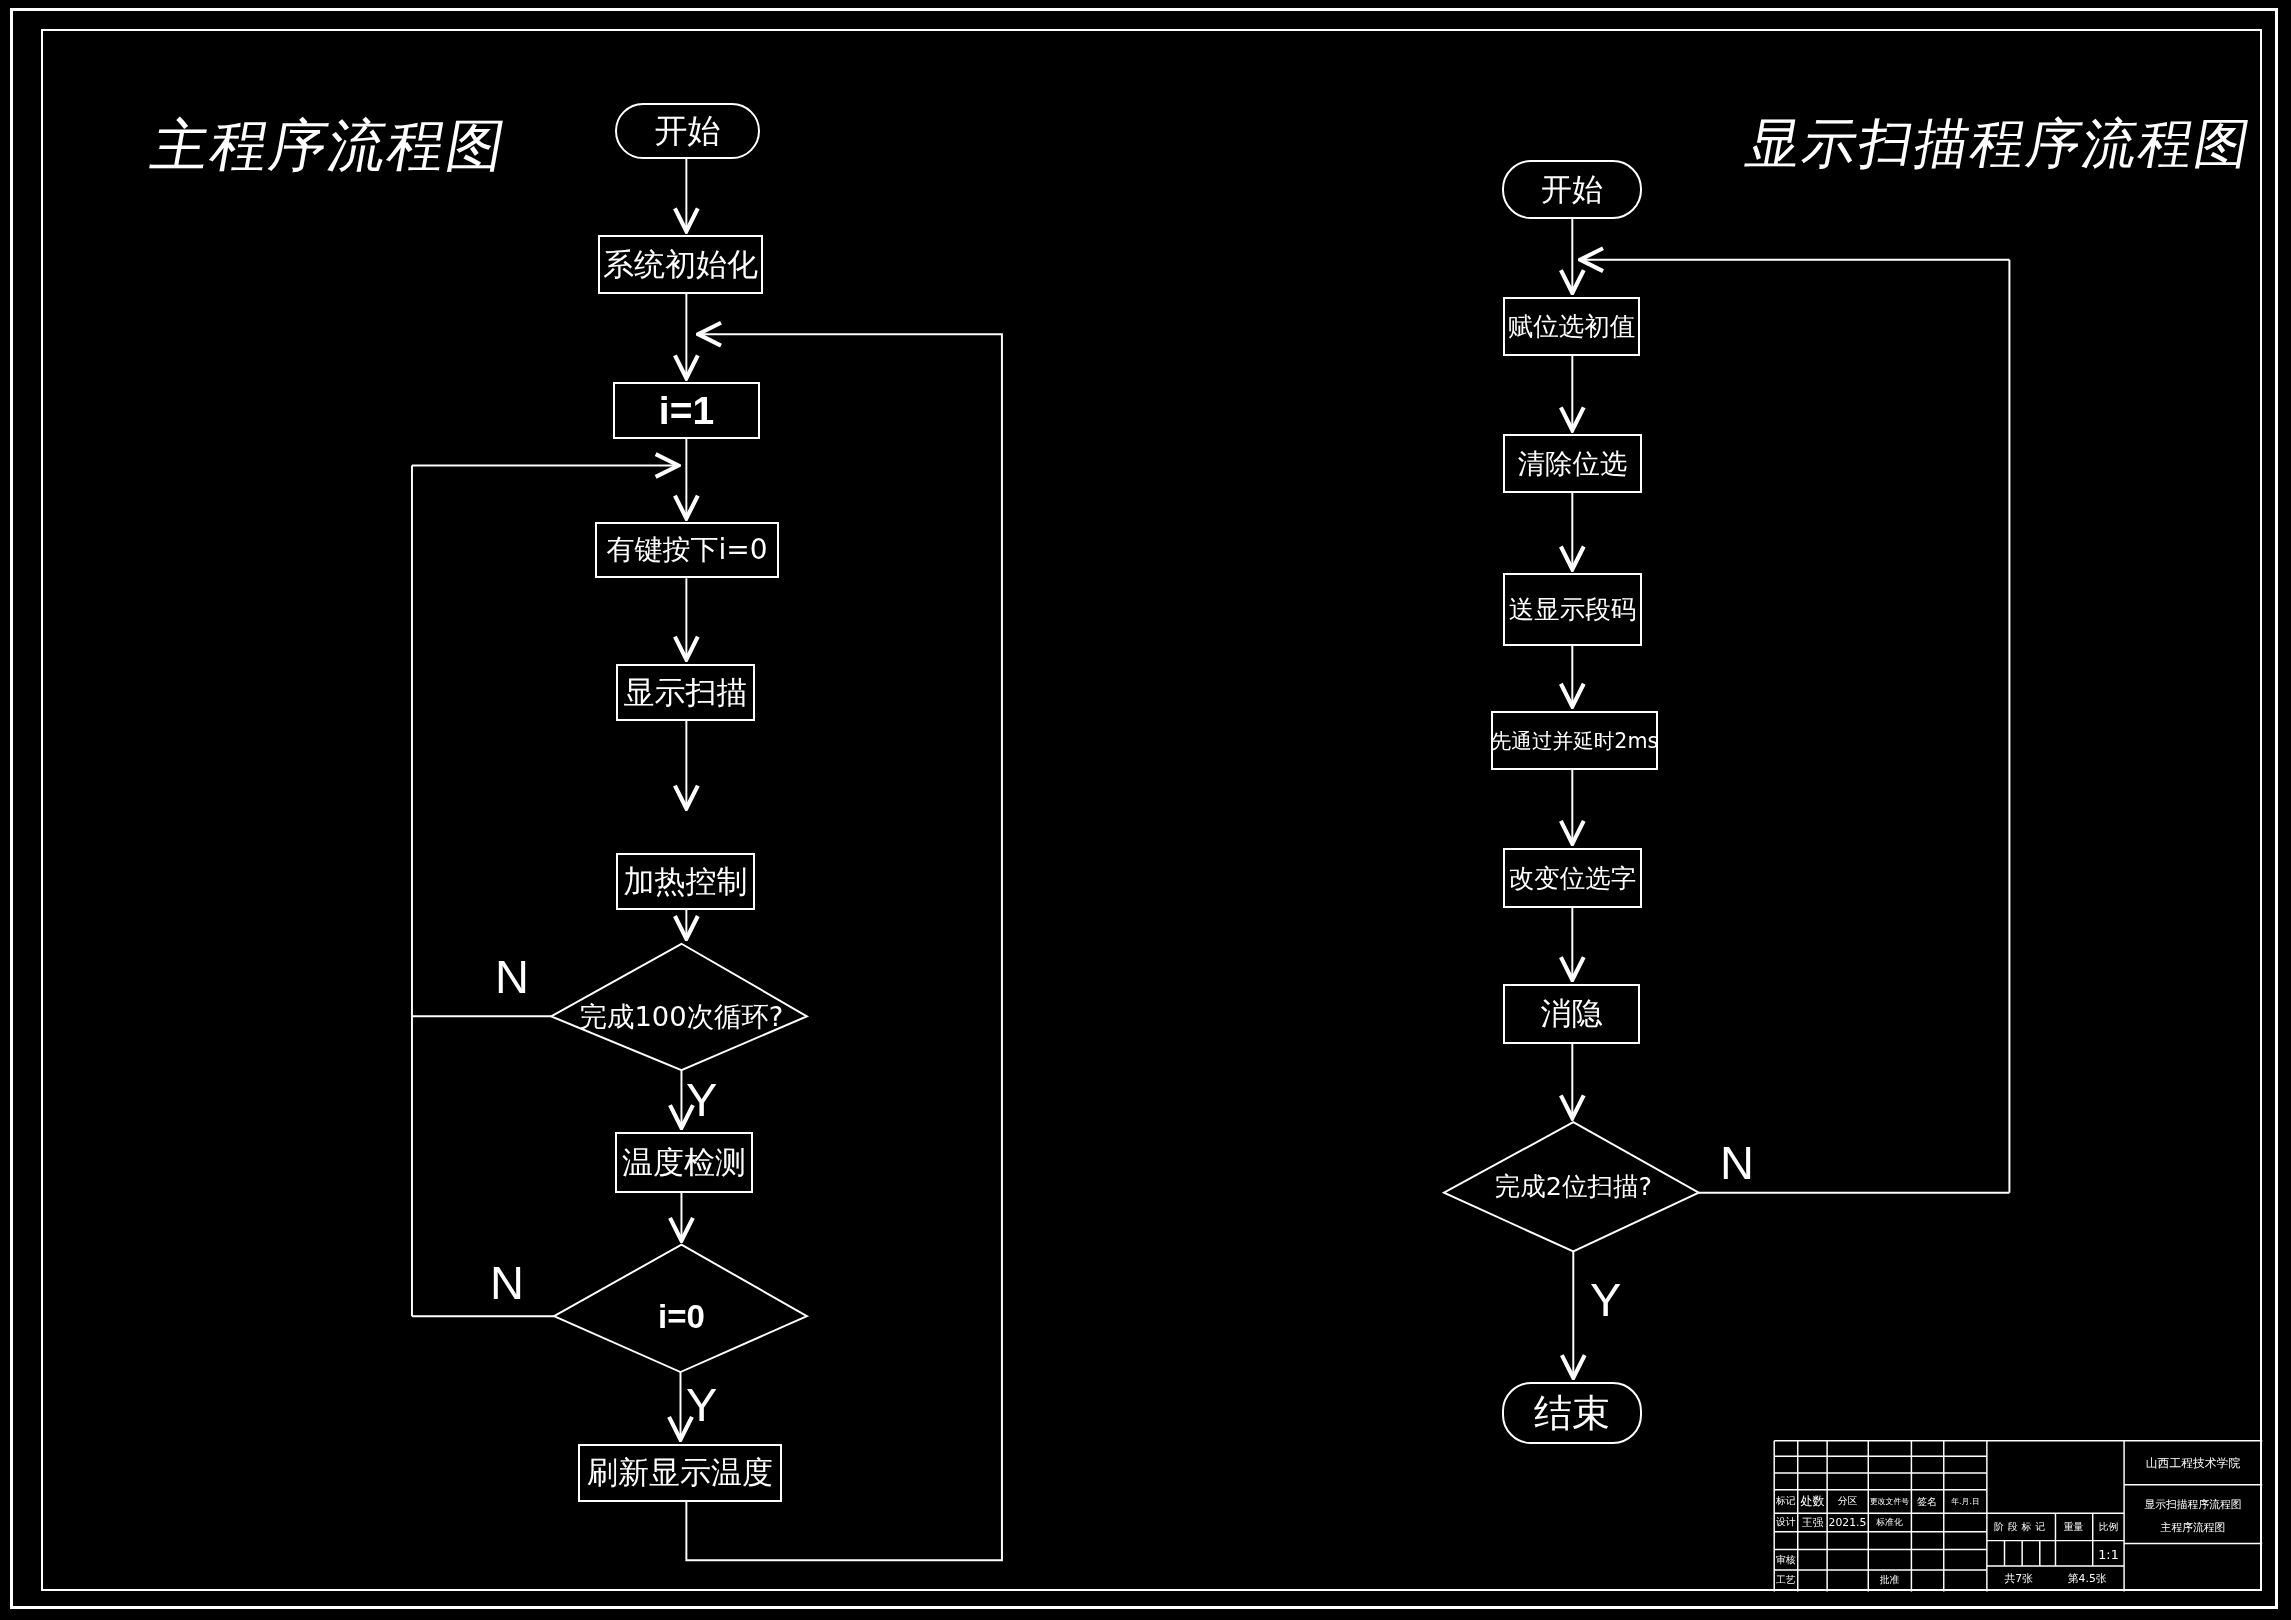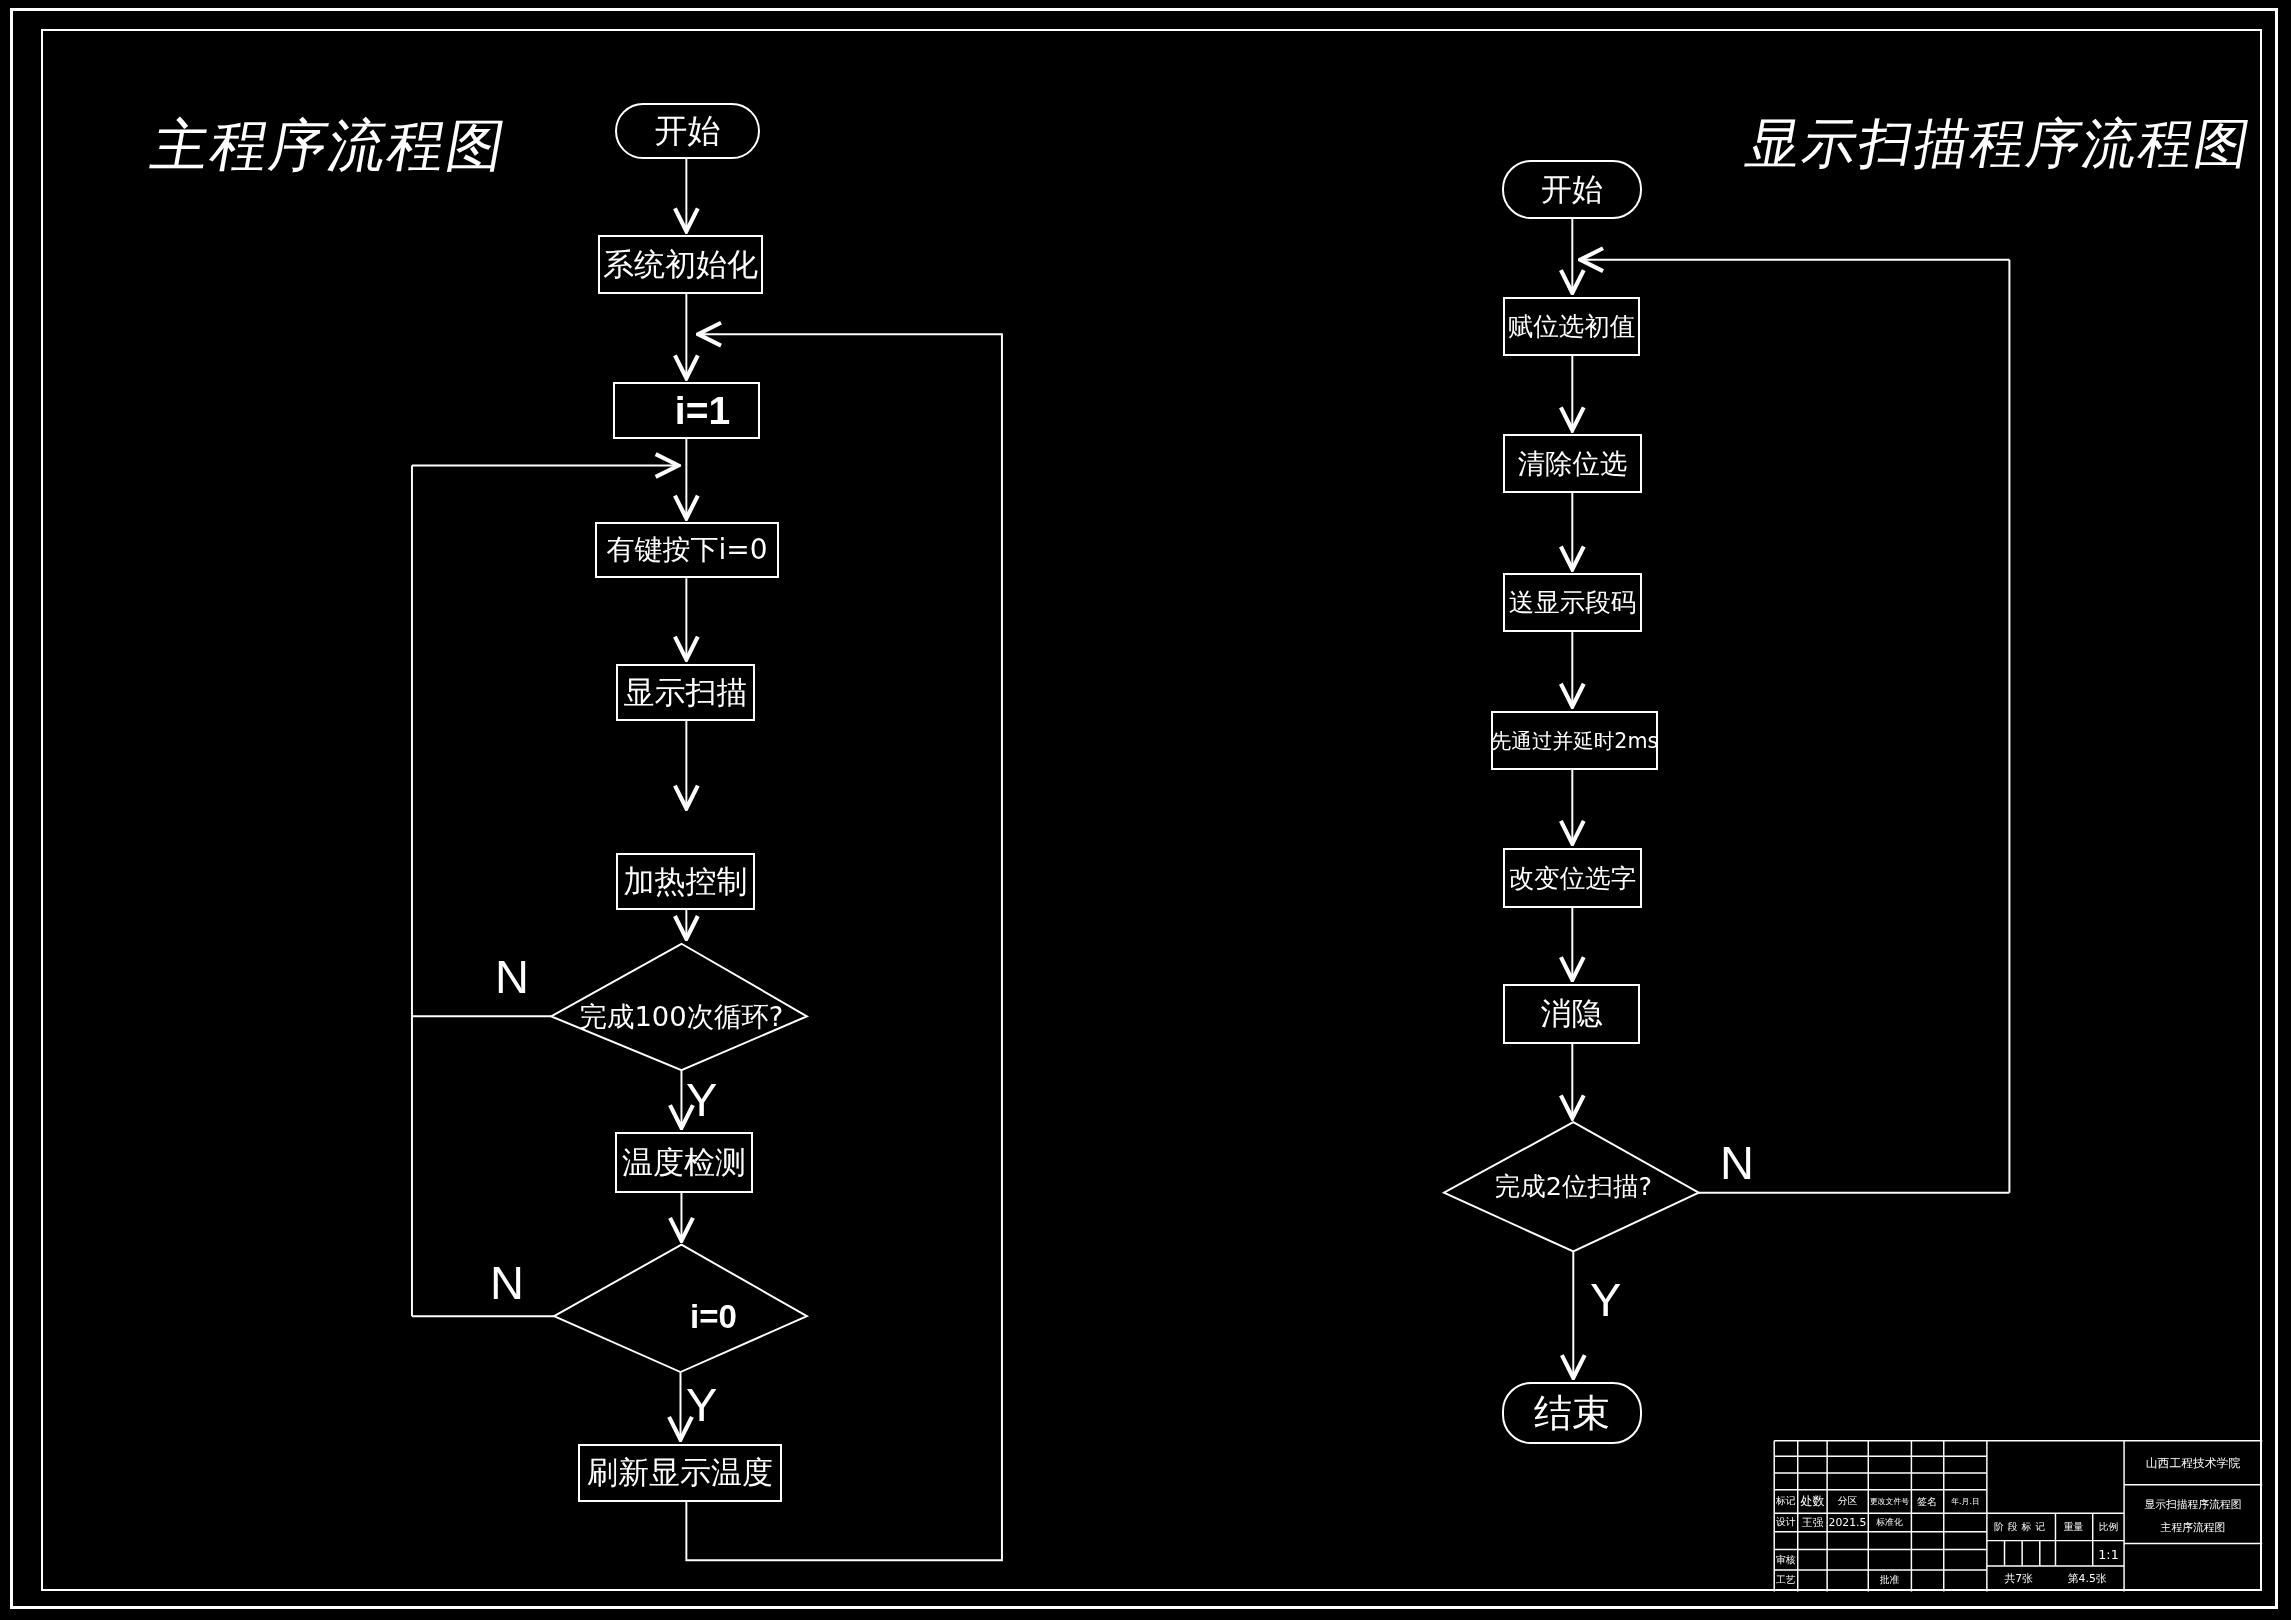--- a/index.html
+++ b/index.html
@@ -9,21 +9,21 @@
         border:3.9px solid #fff;box-sizing:border-box;}
   .inner-frame{position:absolute;left:41px;top:29px;width:2221px;height:1562px;
         border:2.9px solid #fff;box-sizing:border-box;}
   svg.lines{position:absolute;left:0;top:0;}
   .cad-title{position:absolute;color:#fff;white-space:nowrap;
         transform:skewX(-10deg);font-weight:normal;letter-spacing:2px;}
   .node{position:absolute;display:flex;align-items:center;justify-content:center;
         border:2px solid #fff;background:#000;color:#fff;box-sizing:border-box;
         white-space:nowrap;overflow:hidden;}
   .terminal{border-radius:29px;}
-  .bold{font-weight:bold;font-family:"Liberation Sans",sans-serif;padding-left:32px;}
+  .bold{font-weight:bold;font-family:"Liberation Sans",sans-serif;}
   .dlabel{position:absolute;display:flex;align-items:center;justify-content:center;
         color:#fff;white-space:nowrap;}
   .branch{position:absolute;color:#fff;font-size:47px;
         font-family:"Liberation Sans",sans-serif;}
   .tbt{position:absolute;display:flex;align-items:center;justify-content:center;
         color:#fff;white-space:nowrap;overflow:hidden;text-align:center;}
   .sheetrow{justify-content:space-around;}
 </style>
 </head>
 <body>
@@ -121,21 +121,21 @@
   <div class="node" style="left:578px;top:1444px;width:204px;height:58px;font-size:31px;">刷新显示温度</div>
 
   <div class="branch" style="left:495px;top:949px;">N</div>
   <div class="branch" style="left:686px;top:1072px;">Y</div>
   <div class="branch" style="left:490px;top:1255px;">N</div>
   <div class="branch" style="left:686px;top:1377px;">Y</div>
 
   <div class="node terminal" style="left:1502px;top:160px;width:140px;height:59px;font-size:31px;">开始</div>
   <div class="node" style="left:1503px;top:297px;width:137px;height:59px;font-size:25.5px;">赋位选初值</div>
   <div class="node" style="left:1503px;top:434px;width:139px;height:59px;font-size:27.4px;">清除位选</div>
-  <div class="node" style="left:1503px;top:573px;width:139px;height:59px;font-size:25.5px;">送显示段码</div>
+  <div class="node" style="left:1503px;top:573px;width:139px;height:73px;font-size:25.5px;">送显示段码</div>
   <div class="node" style="left:1491px;top:711px;width:167px;height:59px;font-size:20.6px;">先通过并延时2ms</div>
   <div class="node" style="left:1503px;top:848px;width:139px;height:60px;font-size:25.5px;">改变位选字</div>
   <div class="node" style="left:1503px;top:984px;width:137px;height:60px;font-size:31px;">消隐</div>
   <div class="dlabel" style="left:1456px;top:1164px;width:235px;height:45px;font-size:25.5px;text-align:right;">完成2位扫描?</div>
   <div class="node terminal" style="left:1502px;top:1382px;width:140px;height:62px;font-size:38px;">结束</div>
 
   <div class="branch" style="left:1720px;top:1135px;">N</div>
   <div class="branch" style="left:1590px;top:1272px;">Y</div>
 
   <div class="tbt" style="left:1774px;top:1493px;width:23.5px;height:17.6px;font-size:9.8px;">标记</div>

